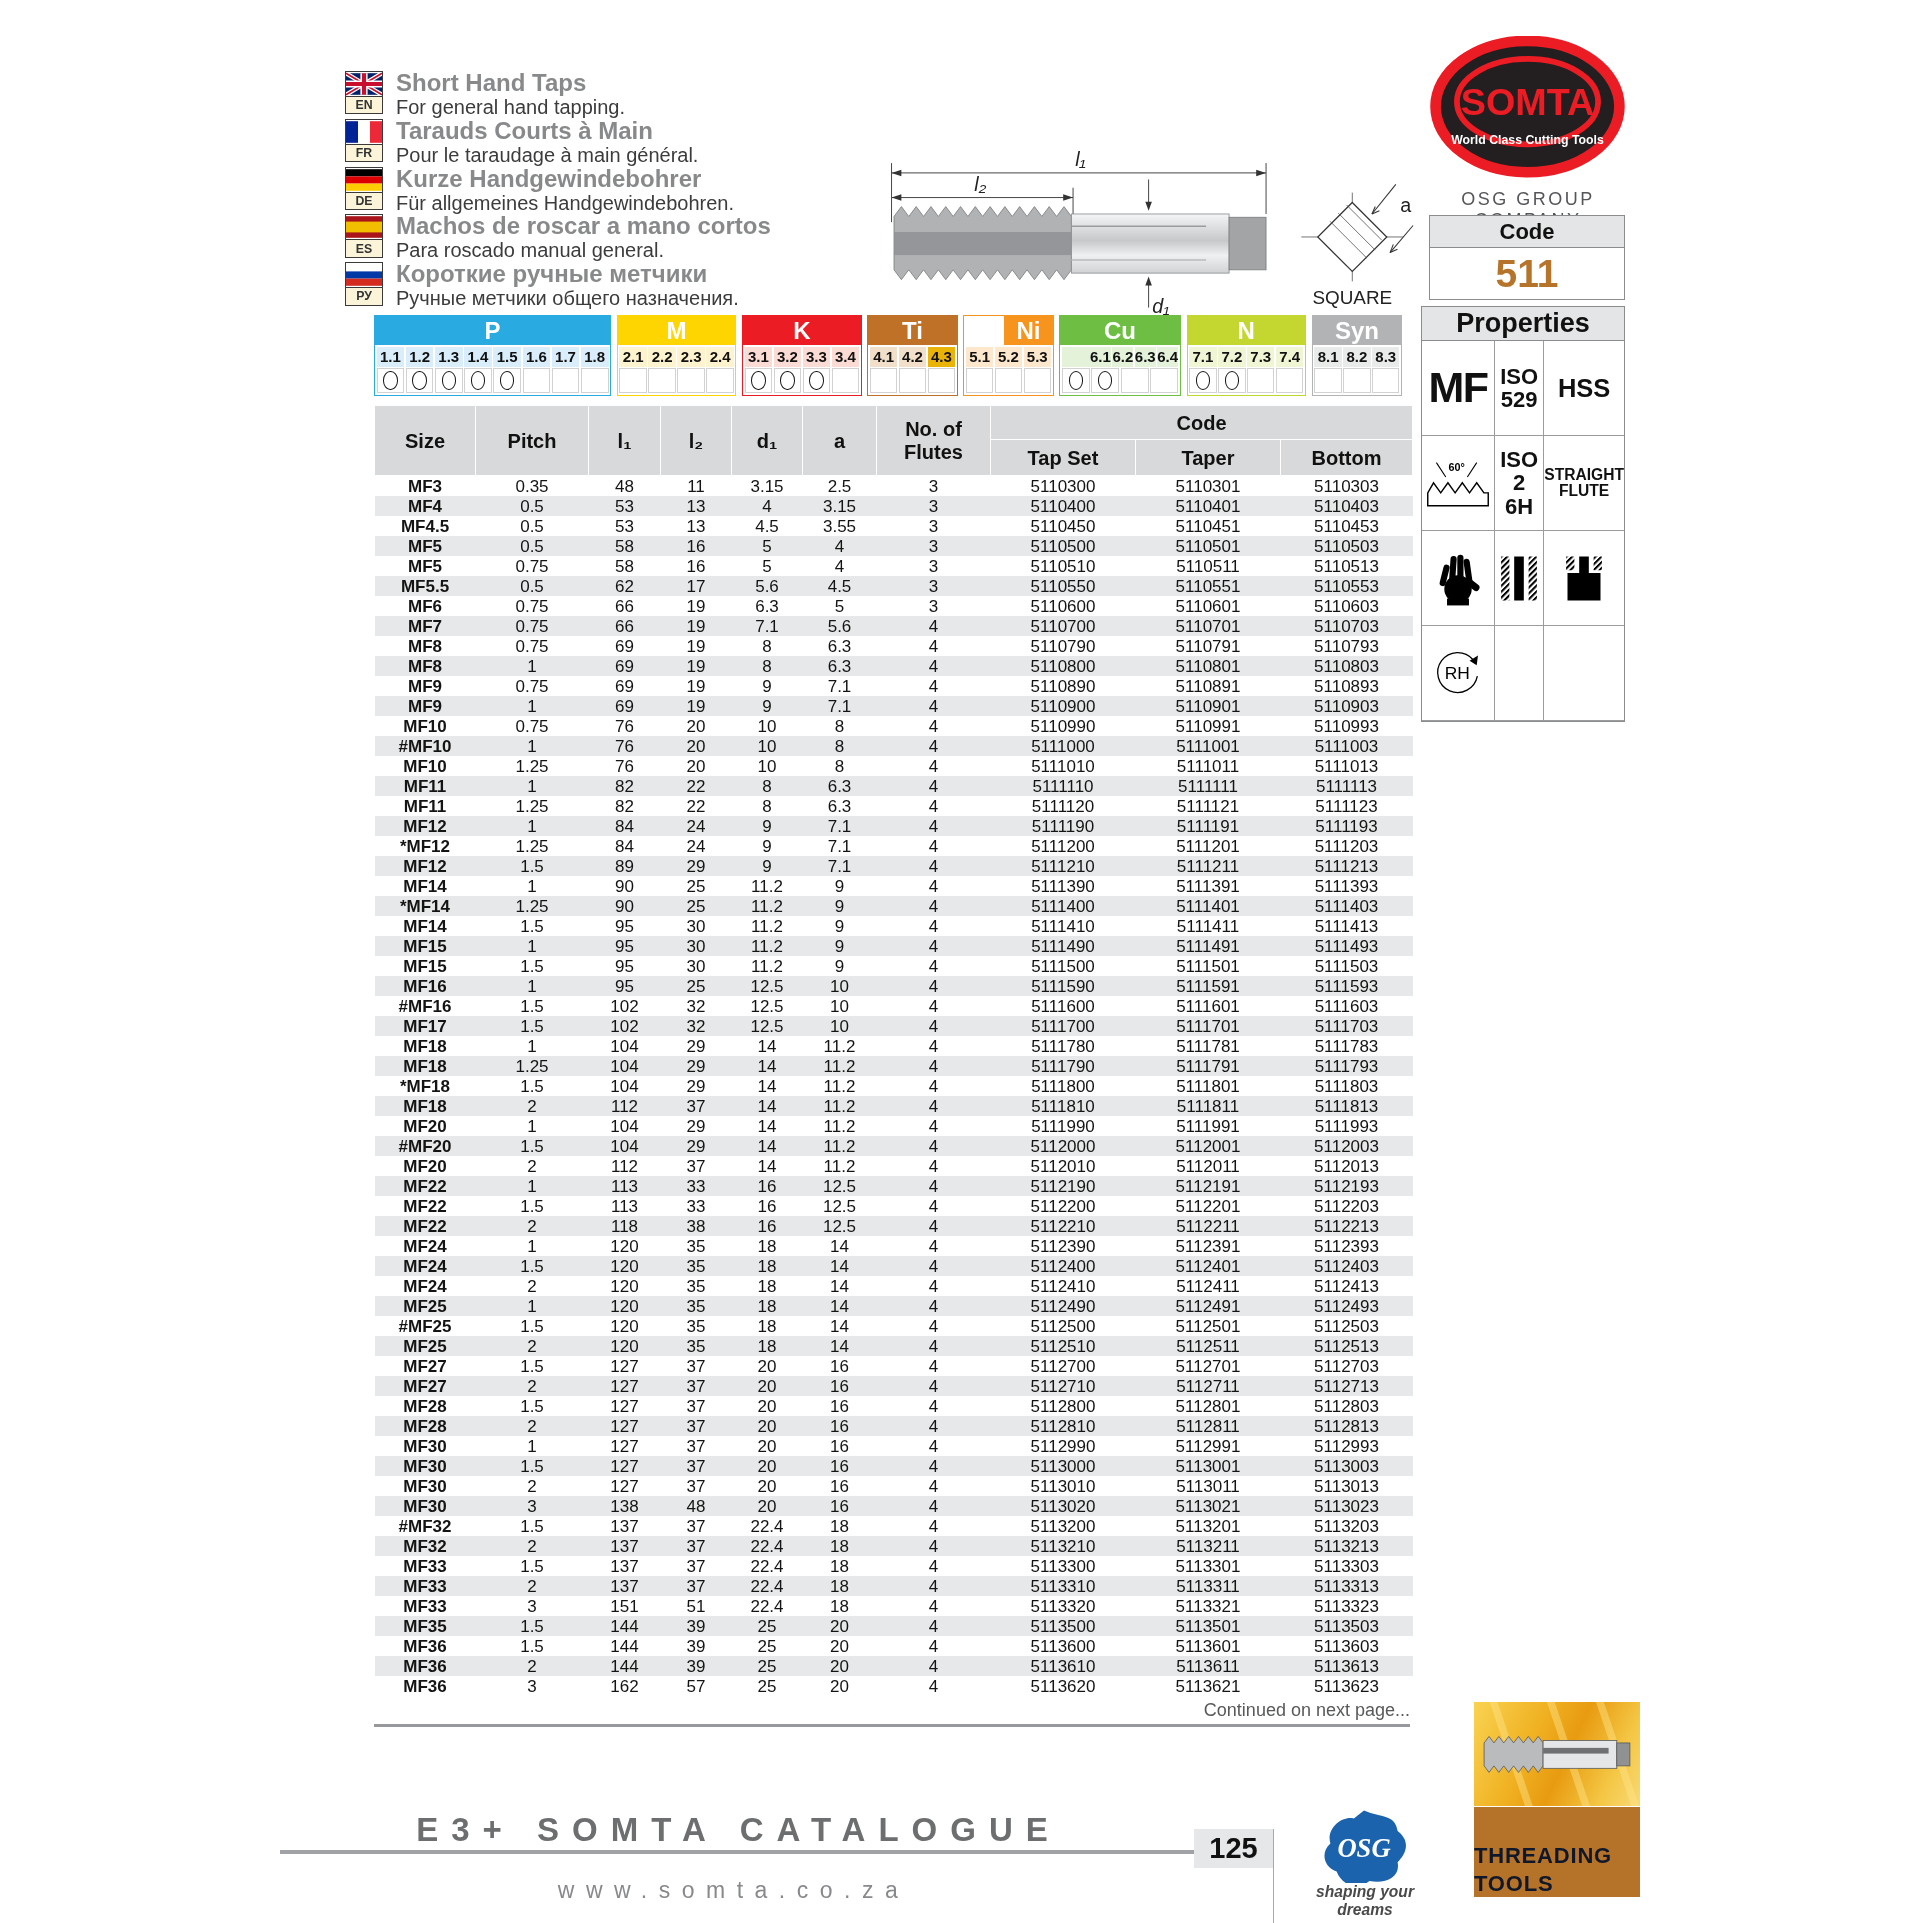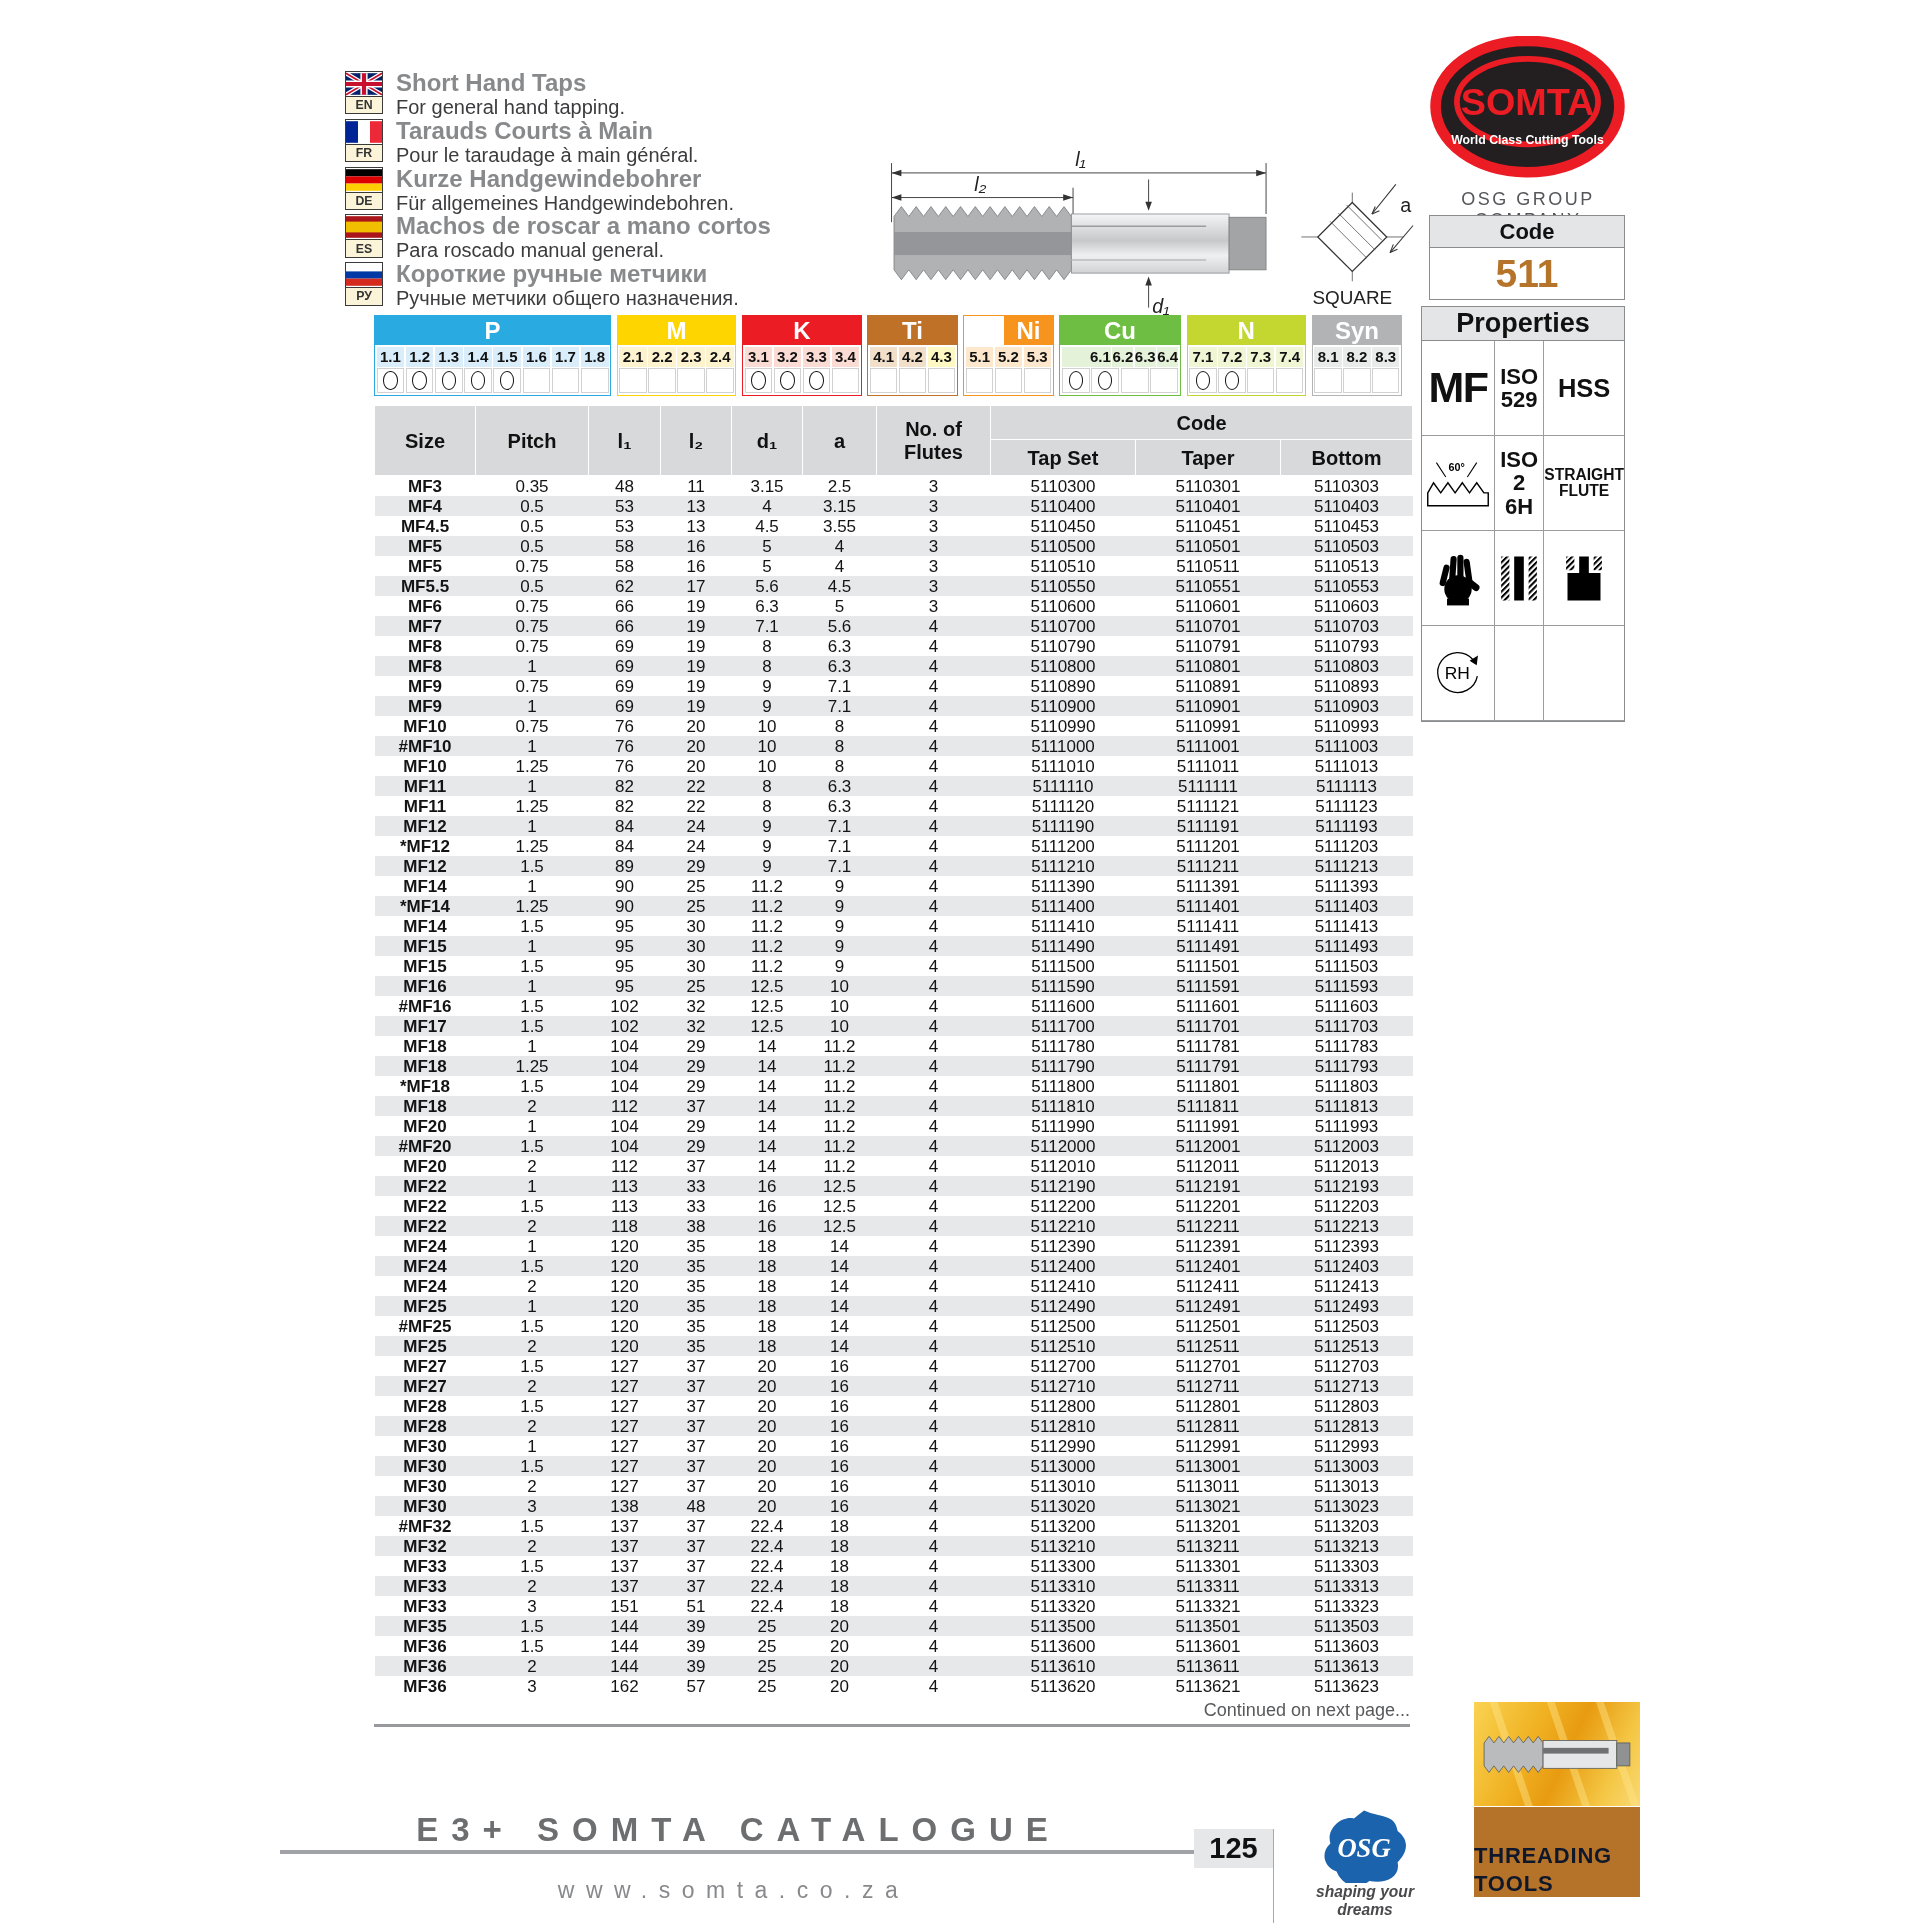--- a/index.html
+++ b/index.html
@@ -381,21 +381,21 @@
             <div class="circle-mark"></div>
           </div>
           <div class="band-circle-cell"></div>
         </div>
       </div>
       <div class="band" style="flex: 3 1 0%; border-color: rgb(191, 113, 40);">
         <div class="band-header" style="background: rgb(191, 113, 40);">Ti</div>
         <div class="band-nums">
           <div class="band-num" style="background: rgb(241, 223, 201);">4.1</div>
           <div class="band-num" style="background: rgb(241, 223, 201);">4.2</div>
-          <div class="band-num" style="background: #fef9c3;">4.3</div>
+          <div class="band-num" style="background: #eab308;">4.3</div>
         </div>
         <div class="band-circles">
           <div class="band-circle-cell"></div>
           <div class="band-circle-cell"></div>
           <div class="band-circle-cell"></div>
         </div>
       </div>
       <div class="band" style="flex: 3 1 0%; border-color: rgb(247, 148, 29);">
         <div class="band-header" style="background: rgb(247, 148, 29); margin-left: 40px;">Ni</div>
         <div class="band-nums">

